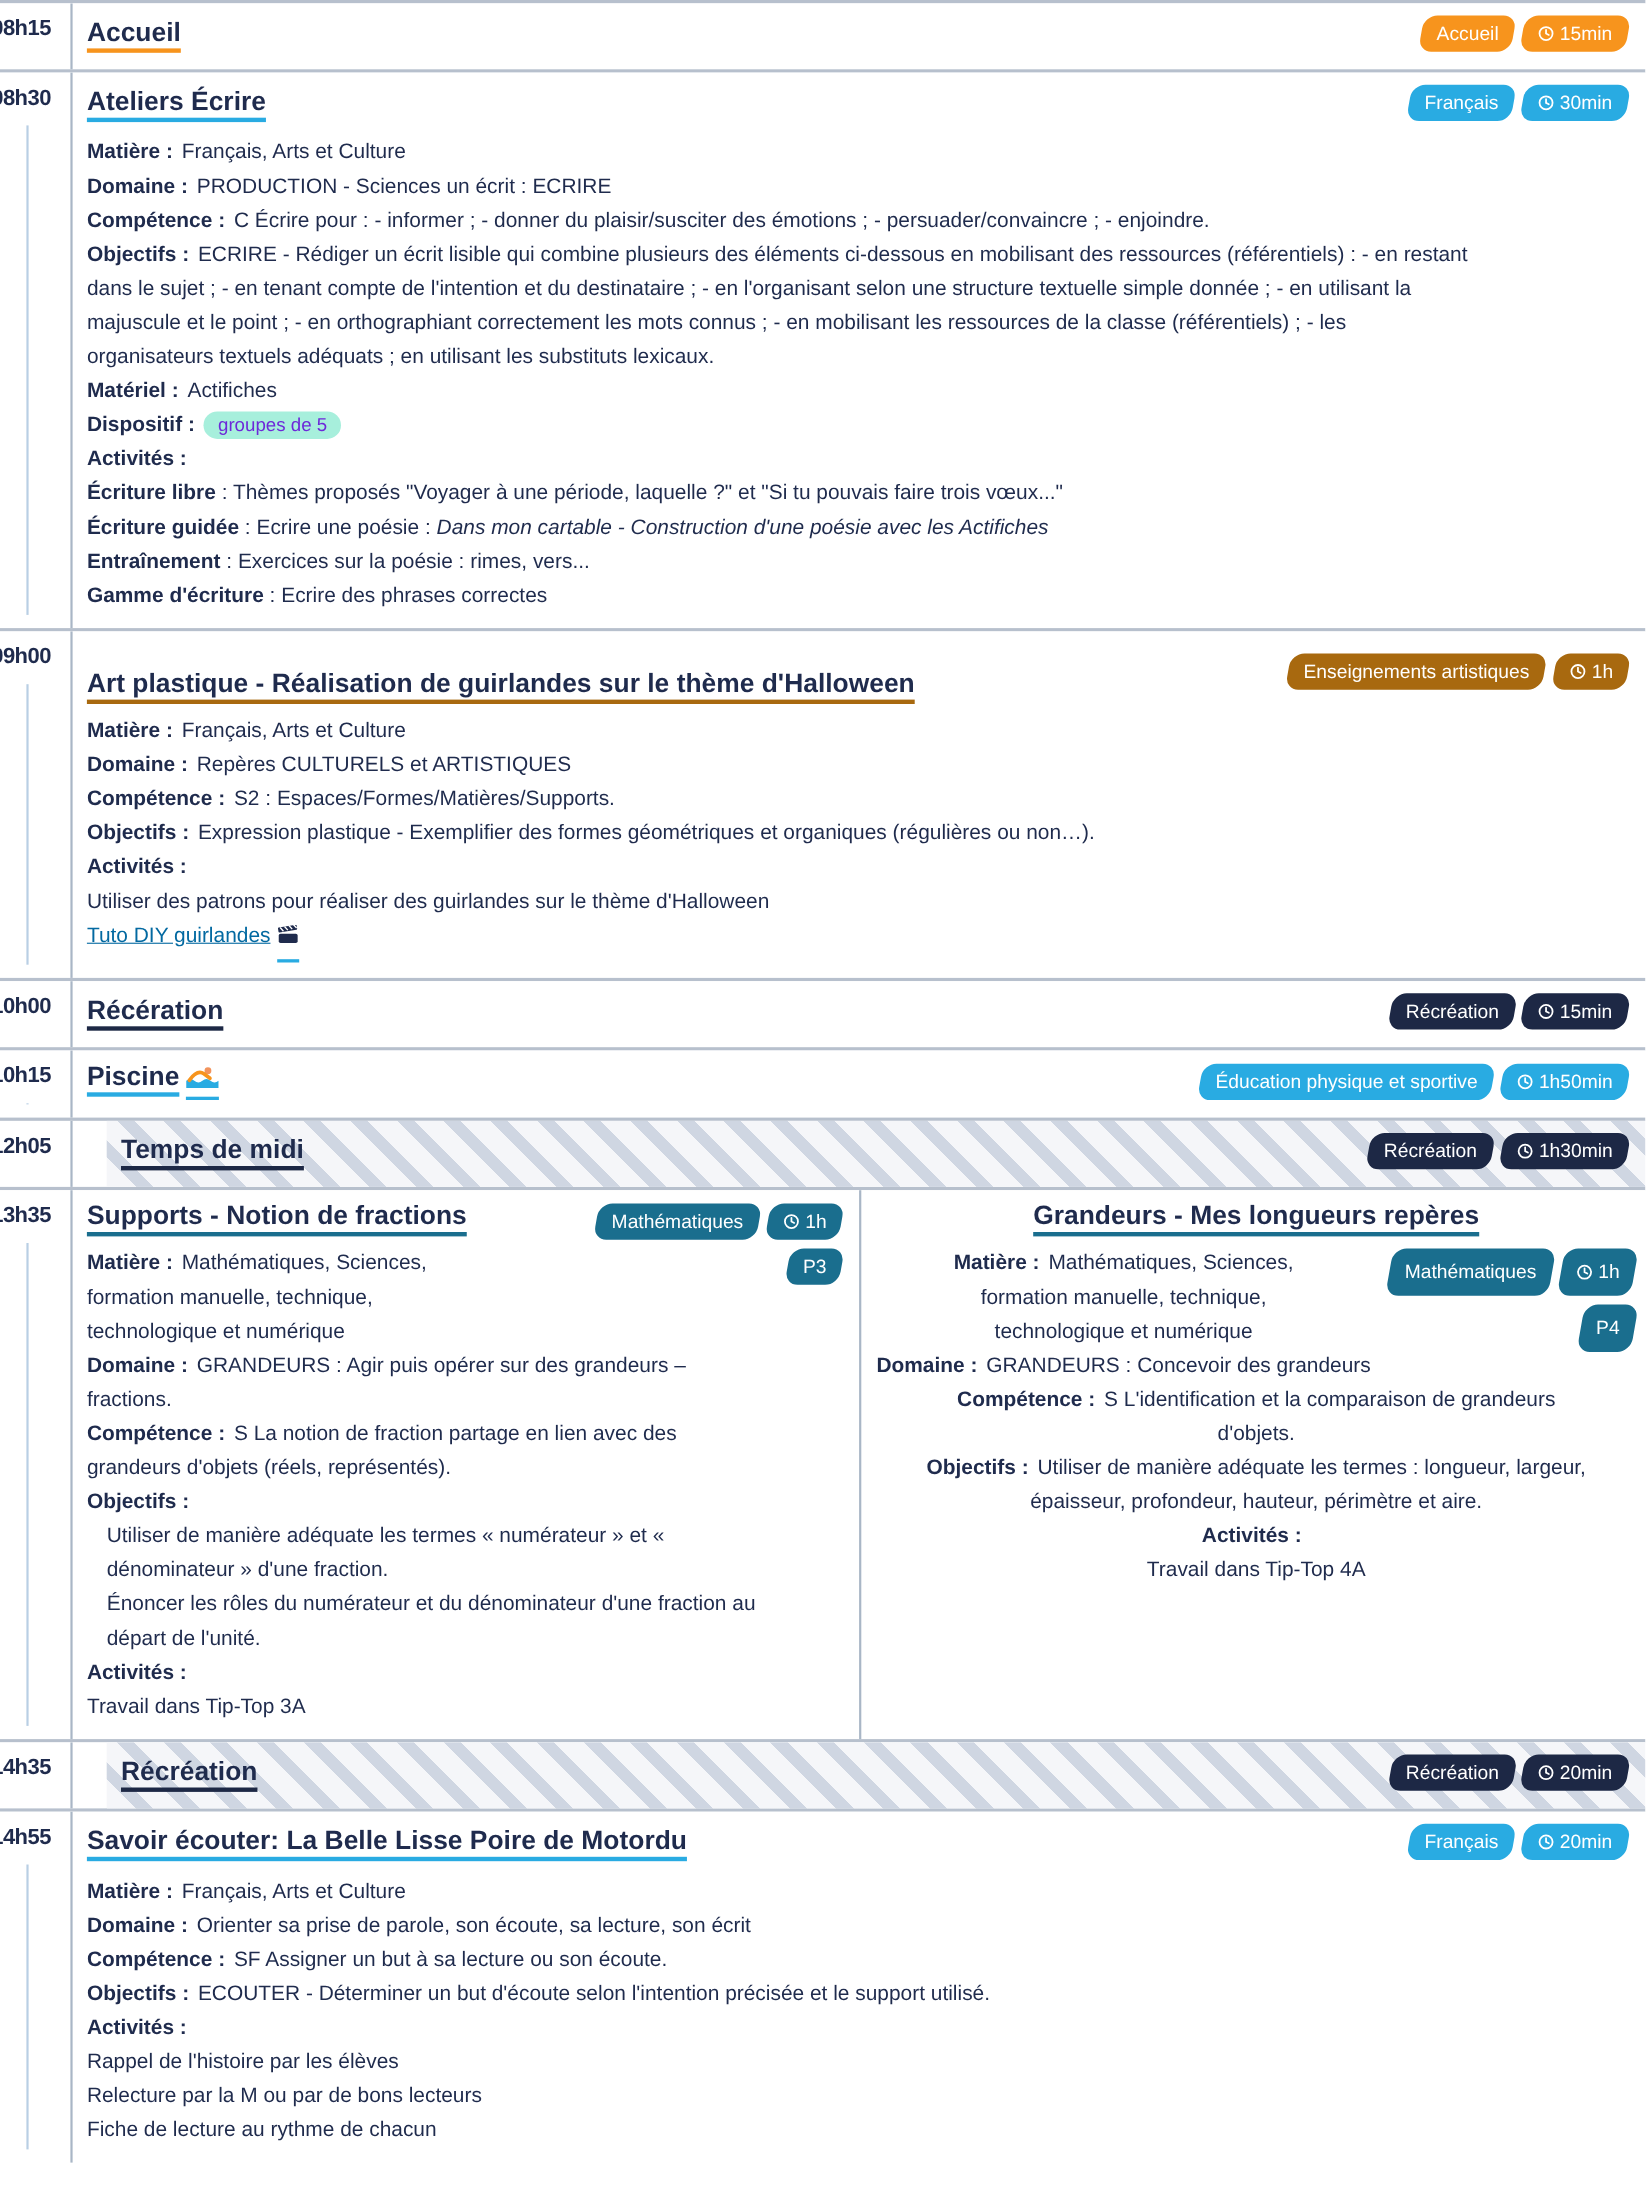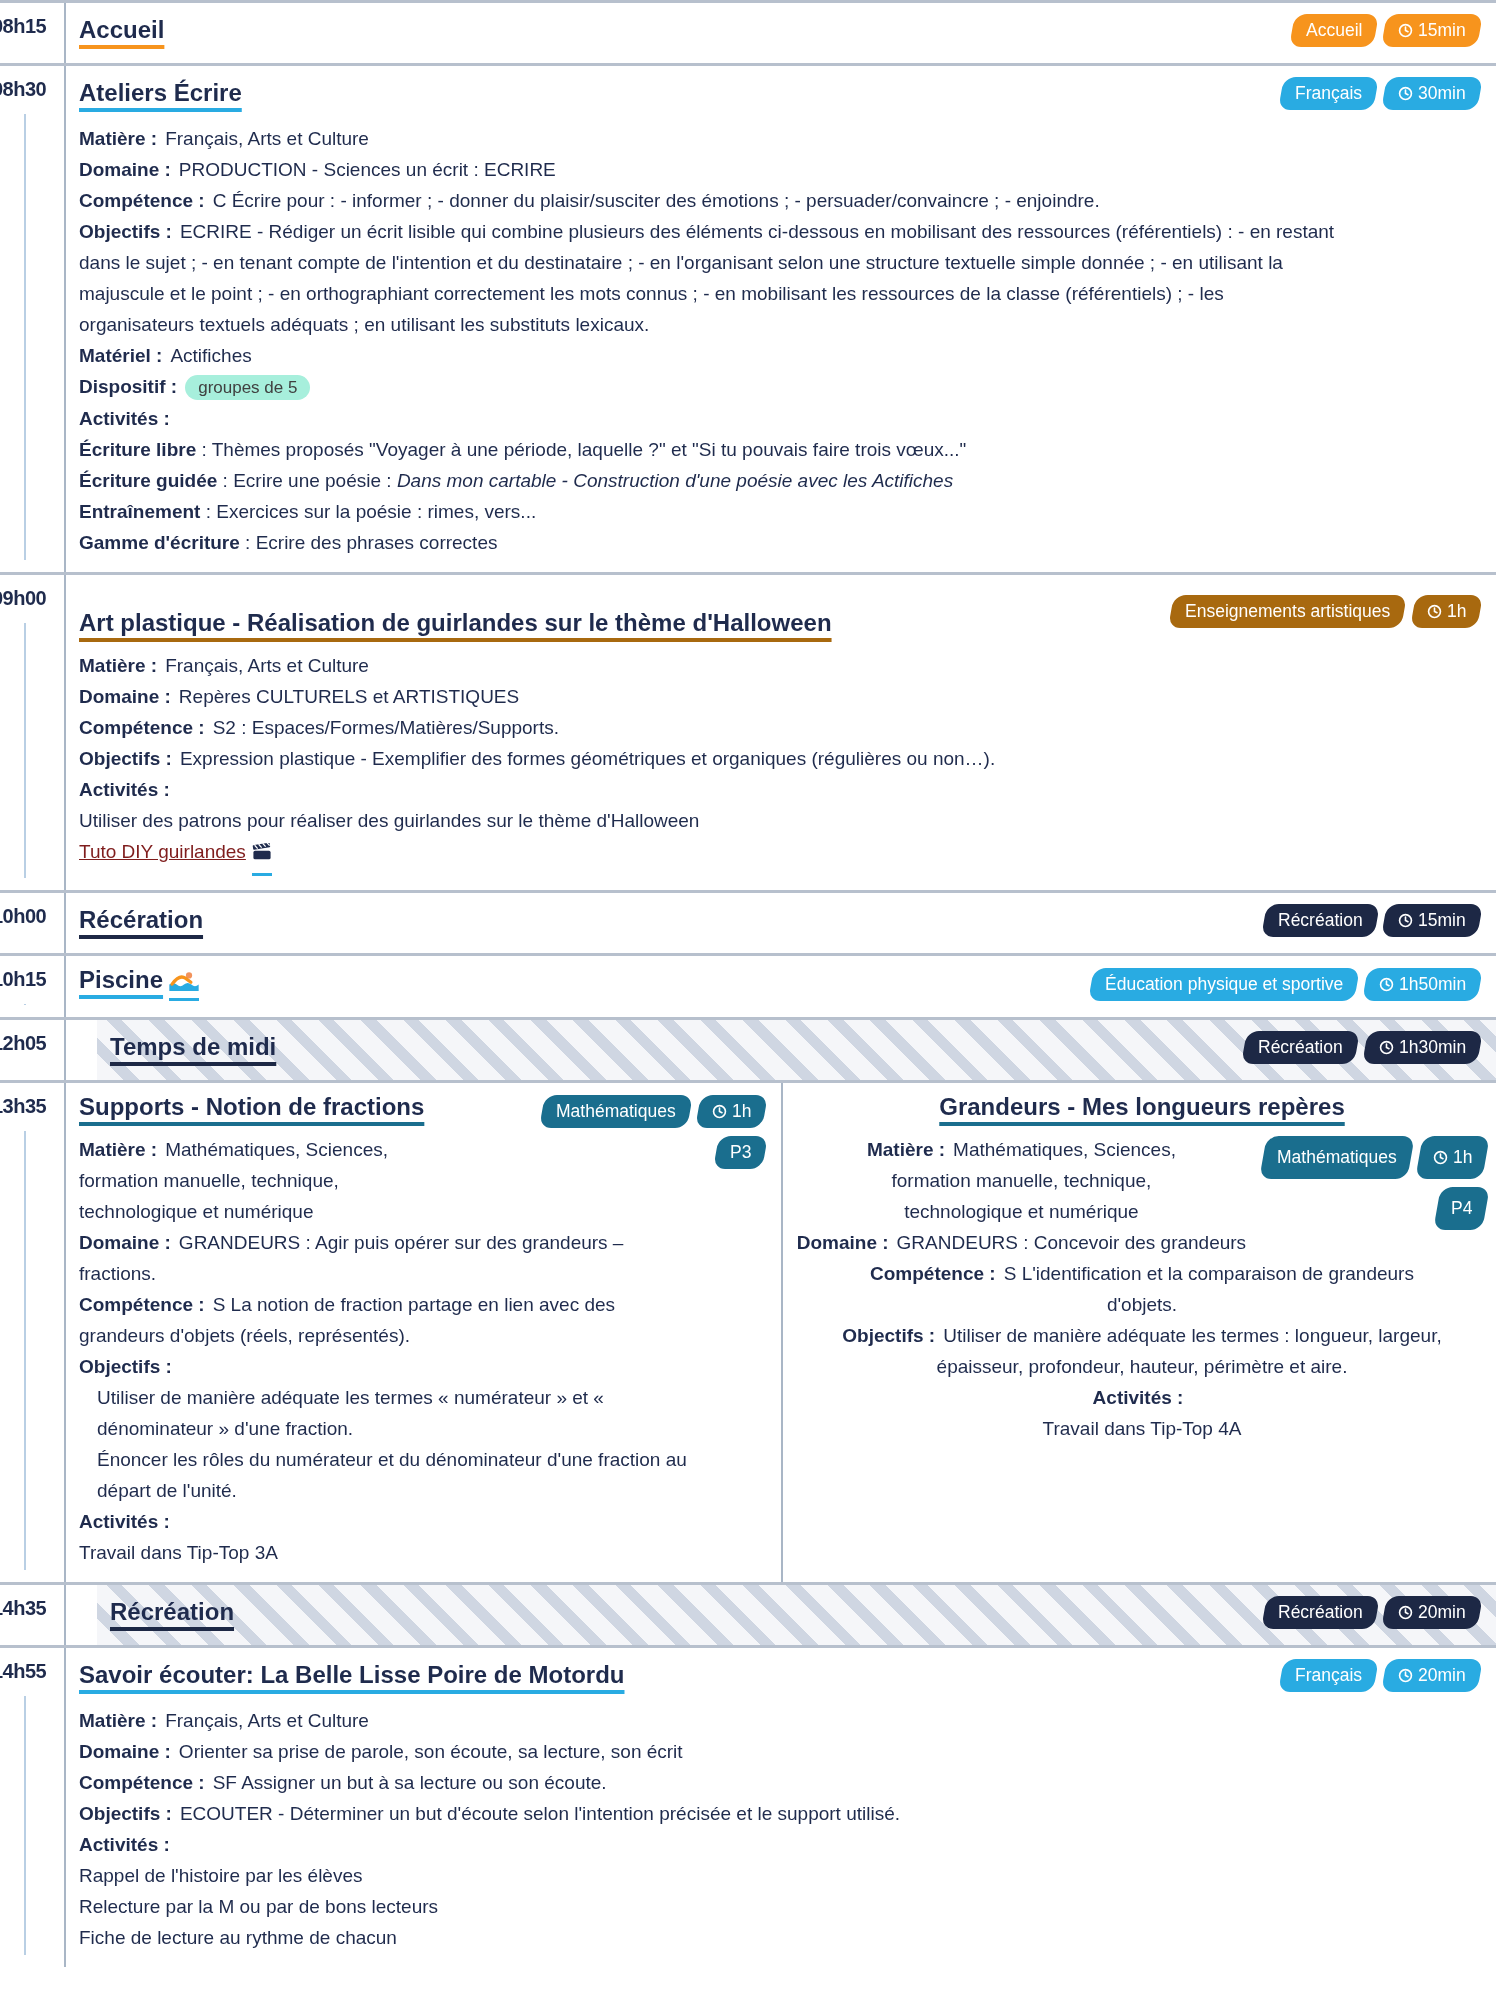--- a/index.html
+++ b/index.html
@@ -25,22 +25,22 @@
   .bg-brown{background:#A8690F;}
   .bg-navy{background:#1D2845;}
   .bg-teal{background:#1A6E8E;}
   .clock{vertical-align:-2px;margin-right:5px;}
   .details{margin-top:13px;font-size:19px;line-height:31px;color:#1F2B4D;}
   .details p{margin:0;}
   .lbl{font-weight:bold;margin-right:8px;}
   .lead{font-weight:bold;}
   .preline{white-space:pre-line;}
   .ind{padding-left:18px;}
-  .chip{background:#A7EFDC;border-radius:13px;padding:3px 13px;font-size:17px;color:#404040;}
-  .link{color:#7f1d1d;text-decoration:underline;font-size:19px;}
+  .chip{background:#A7EFDC;border-radius:13px;padding:3px 13px;font-size:17px;color:#6d28d9;}
+  .link{color:#0369a1;text-decoration:underline;font-size:19px;}
   .striped{background:repeating-linear-gradient(45deg,#f5f6f9 0 19px,#cfd6e2 19px 30px);margin-left:31px;}
   .short .content{padding-bottom:16px;}
   
   .cols{flex:1;display:flex;min-width:0;}
   .col-left{width:717px;flex:0 0 717px;border-right:2px solid #a9b6c6;box-sizing:border-box;padding:10px 14px 14px 13px;}
   .col-right{flex:1;min-width:0;padding:10px 8px 14px 13px;text-align:center;}
   .floatbadges{float:right;display:flex;flex-direction:column;align-items:flex-end;gap:8px;margin:2px 2px 8px 16px;}
   .badgerow{display:flex;gap:8px;}
   .icon-wrap{display:inline-block;border-bottom:3.5px solid #29ABE2;padding-bottom:3px;margin-left:6px;vertical-align:-3px;}
 </style>

